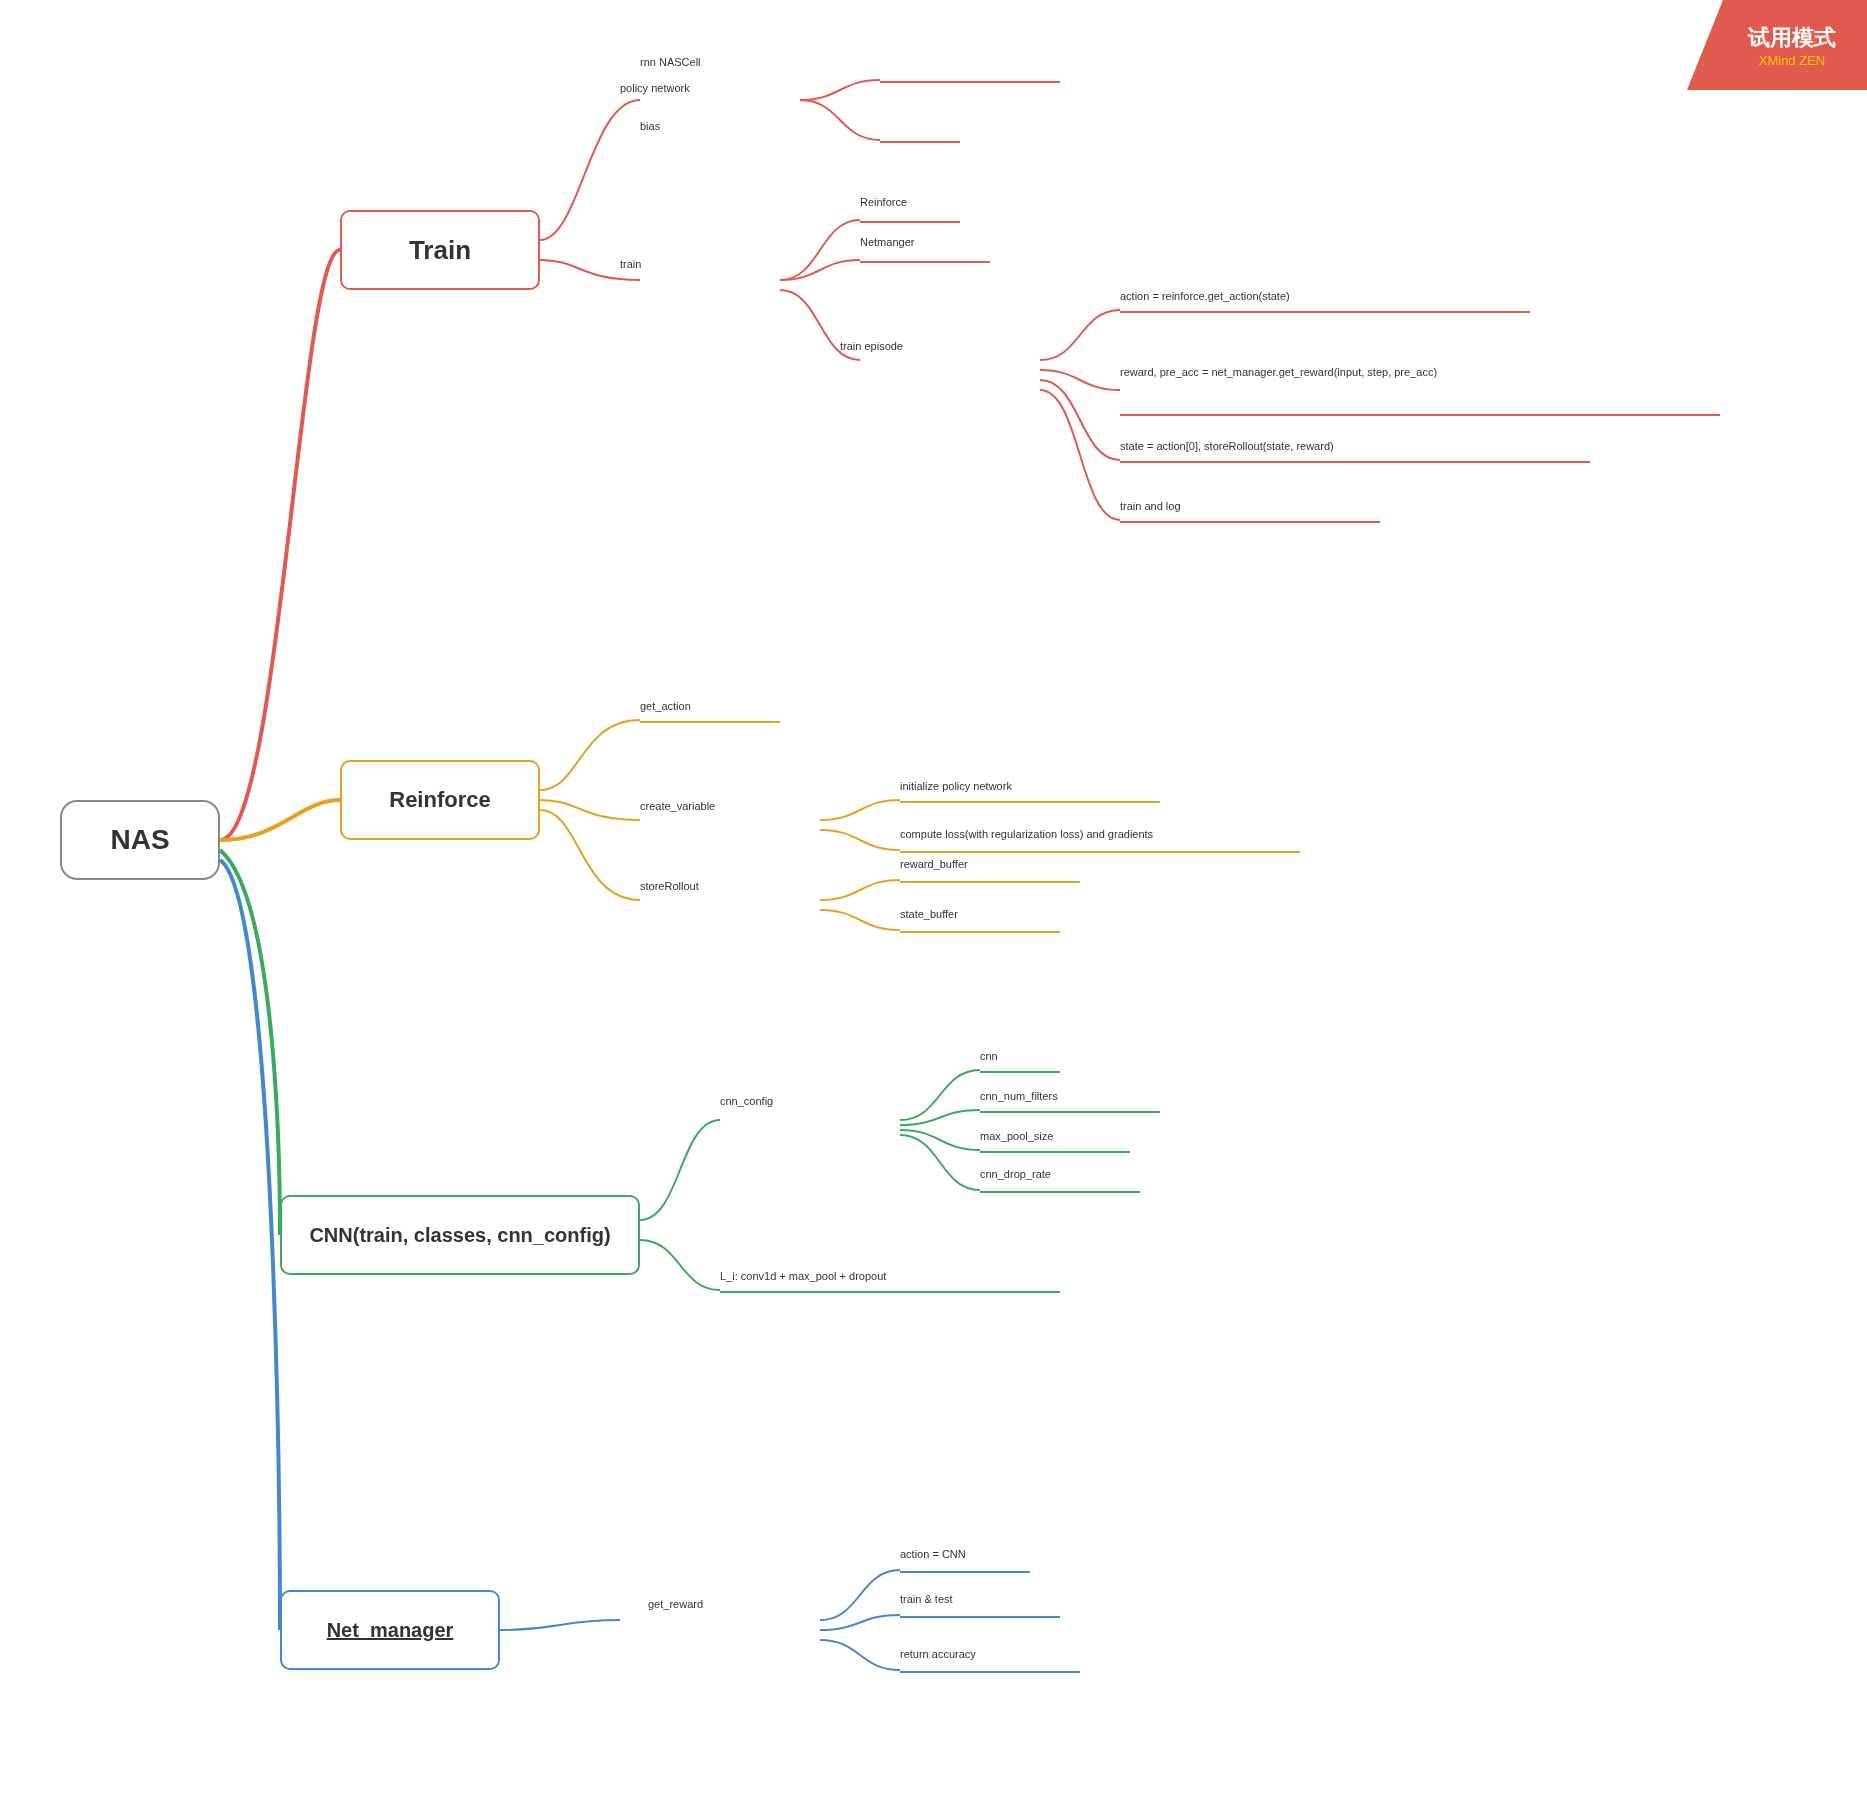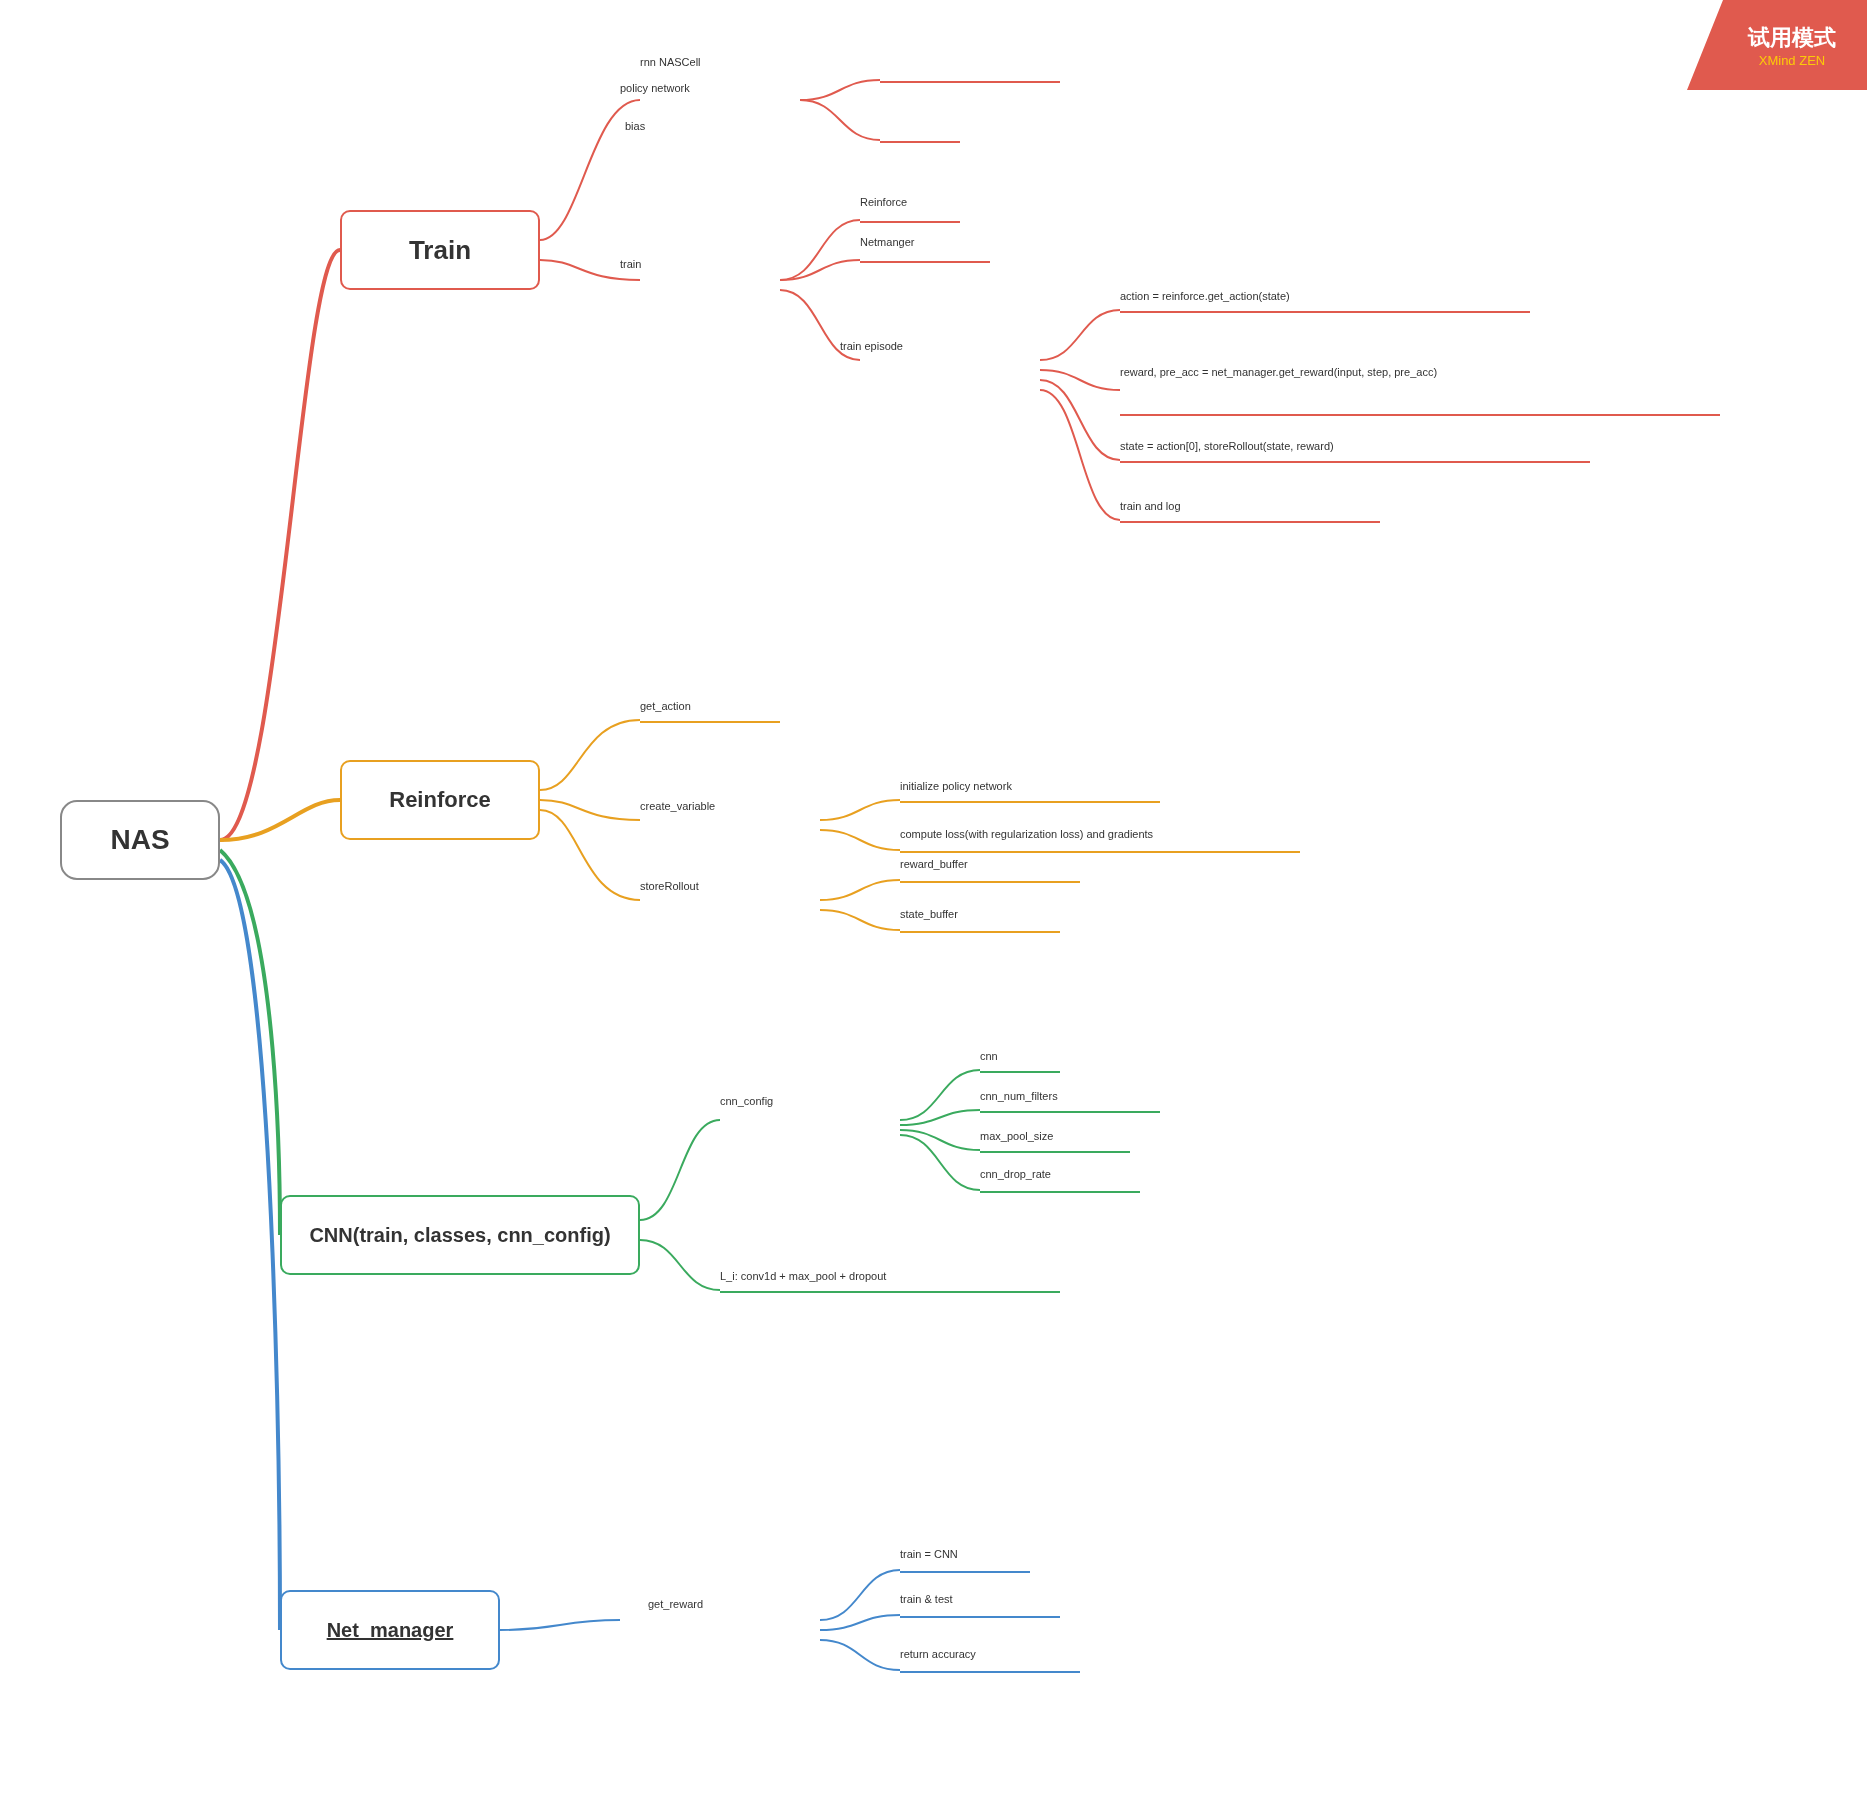--- a/index.html
+++ b/index.html
@@ -269,21 +269,21 @@
 
 <div class="node-box node-cnn">
   <span>CNN(train, classes, cnn_config)</span>
 </div>
 
 <div class="node-box node-netmanager">
   <span>Net_manager</span>
 </div>
 
 <div class="label" style="left:640px; top:56px;">rnn NASCell</div>
-<div class="label" style="left:625px; top:120px;">bias</div>
+<div class="label" style="left:640px; top:120px;">bias</div>
 <div class="label" style="left:620px; top:82px;">policy network</div>
 <div class="label" style="left:620px; top:258px;">train</div>
 <div class="label" style="left:860px; top:196px;">Reinforce</div>
 <div class="label" style="left:860px; top:236px;">Netmanger</div>
 <div class="label" style="left:840px; top:340px;">train episode</div>
 <div class="label" style="left:1120px; top:290px;">action = reinforce.get_action(state)</div>
 <div class="label" style="left:1120px; top:365px; white-space:normal; width:600px; line-height:1.4;">reward, pre_acc = net_manager.get_reward(input, step, pre_acc)</div>
 <div class="label" style="left:1120px; top:440px;">state = action[0], storeRollout(state, reward)</div>
 <div class="label" style="left:1120px; top:500px;">train and log</div>
 
@@ -296,15 +296,15 @@
 <div class="label" style="left:900px; top:908px;">state_buffer</div>
 
 <div class="label" style="left:720px; top:1095px;">cnn_config</div>
 <div class="label" style="left:980px; top:1050px;">cnn</div>
 <div class="label" style="left:980px; top:1090px;">cnn_num_filters</div>
 <div class="label" style="left:980px; top:1130px;">max_pool_size</div>
 <div class="label" style="left:980px; top:1168px;">cnn_drop_rate</div>
 <div class="label" style="left:720px; top:1270px;">L_i: conv1d + max_pool + dropout</div>
 
 <div class="label" style="left:620px; top:1598px;margin-left:28px;">get_reward</div>
-<div class="label" style="left:900px; top:1548px;">train = CNN</div>
+<div class="label" style="left:900px; top:1548px;">action = CNN</div>
 <div class="label" style="left:900px; top:1593px;">train &amp; test</div>
 <div class="label" style="left:900px; top:1648px;">return accuracy</div>
 
 </body></html>

